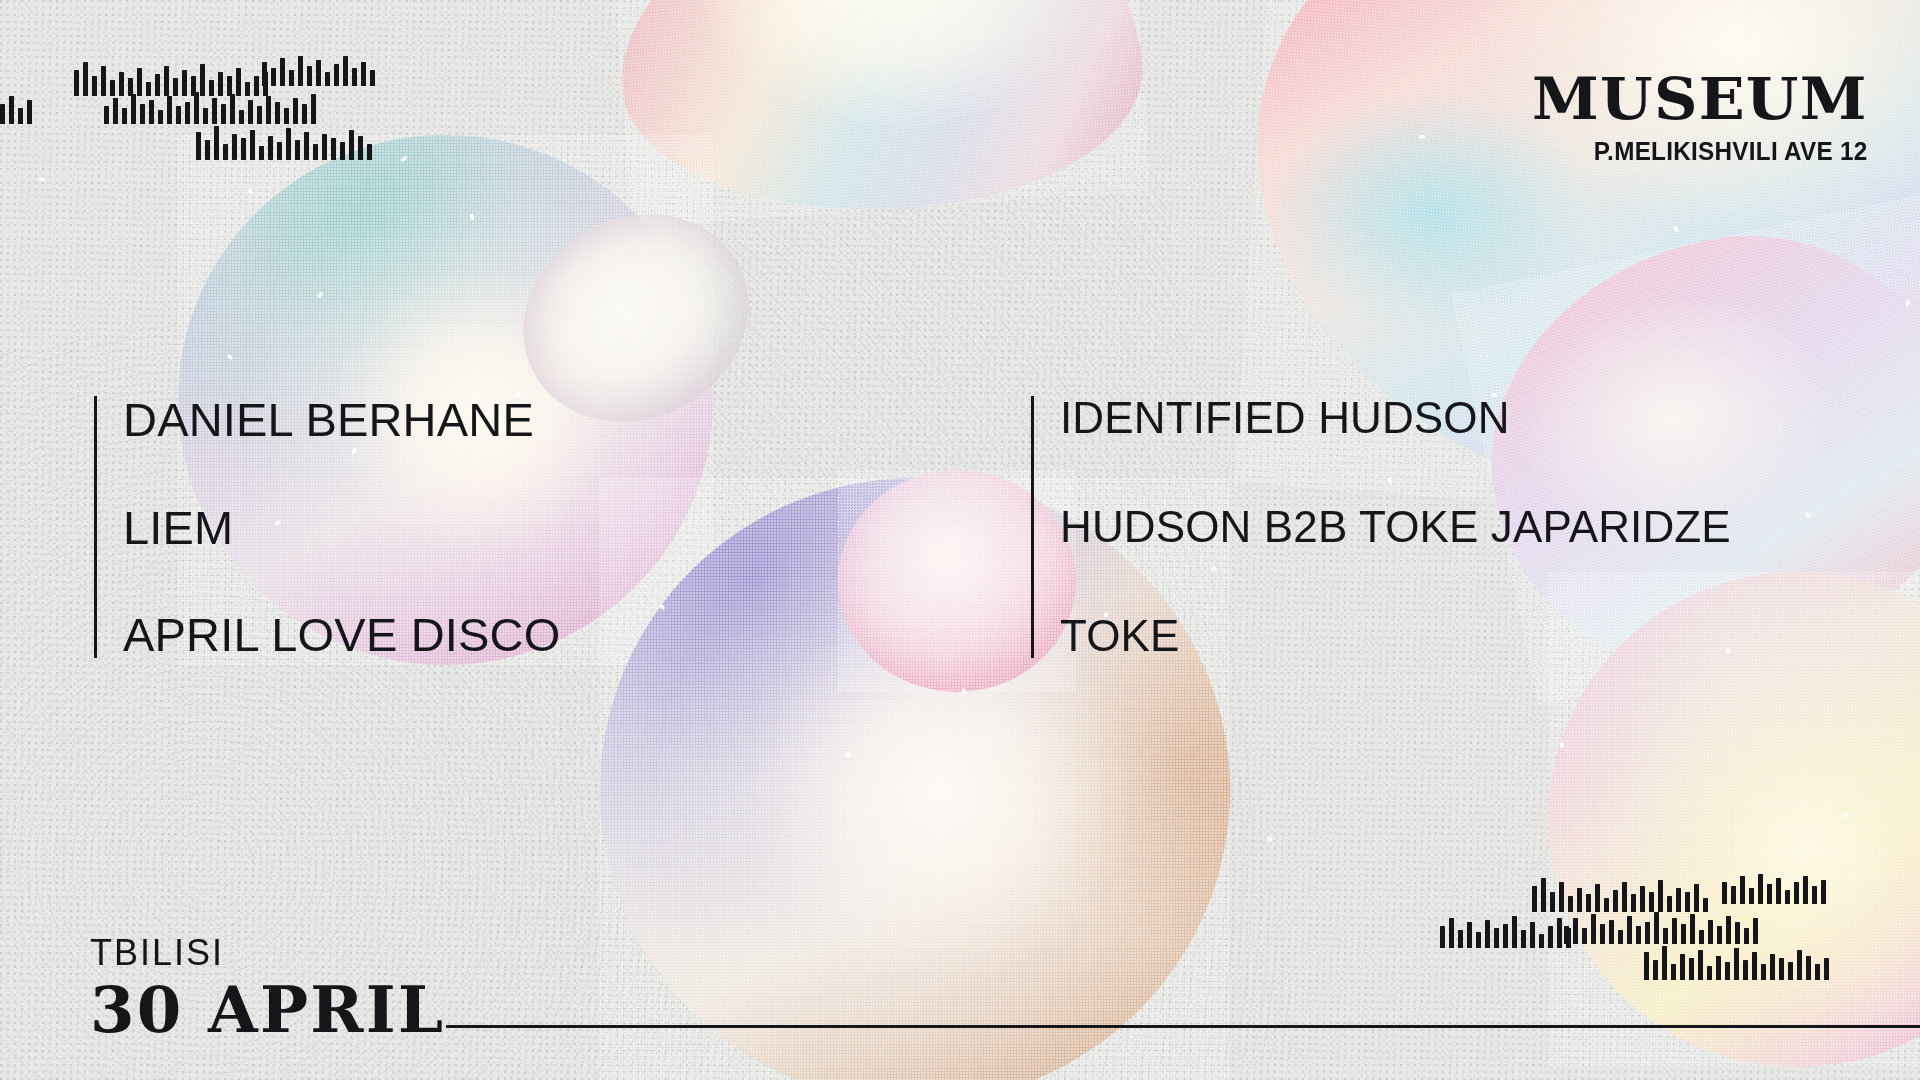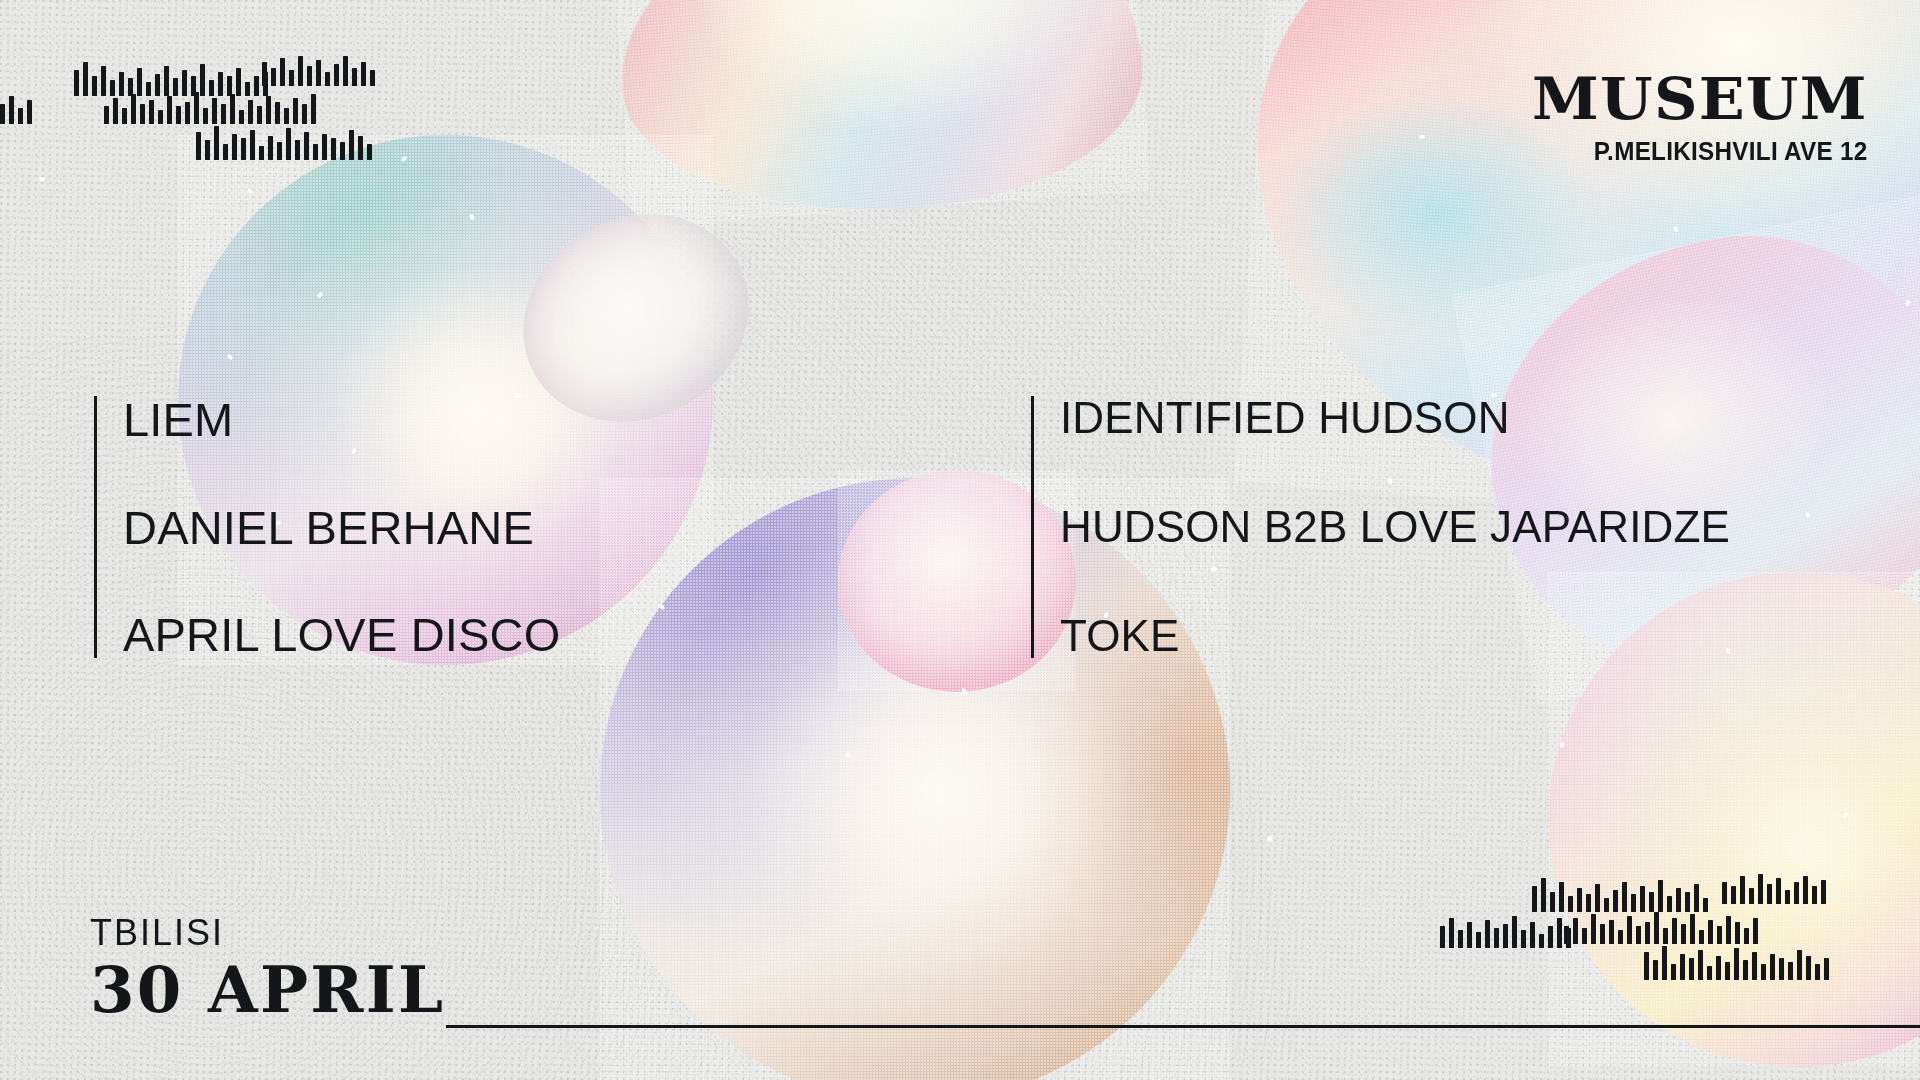--- a/index.html
+++ b/index.html
@@ -228,21 +228,21 @@
     line-height:1;
   }
 
   #lineup-left  { left:94px;  top:396px; height:262px; }
   #lineup-left li  { font-size:47px; letter-spacing:.004em; }
 
   #lineup-right { left:1031px; top:396px; height:262px; }
   #lineup-right li { font-size:44px; letter-spacing:.003em; }
 
   
-  #event-info { position:absolute; left:90px; bottom:60px; z-index:40; }
+  #event-info { position:absolute; left:90px; bottom:40px; z-index:40; }
   #city {
     font-family:"Liberation Sans", sans-serif;
     font-weight:400;
     font-size:36px;
     letter-spacing:.055em;
     color:#15161a;
     margin-bottom:6px;
   }
   #date {
     font-family:"DejaVu Serif", serif;
@@ -523,31 +523,31 @@
     </div>
 
   <div id="venue">
     <div id="venue-name">MUSEUM</div>
     <div id="venue-address">P.MELIKISHVILI AVE 12</div>
   </div>
 
   <div class="lineup" id="lineup-left">
     <div class="rule-v"></div>
     <ul>
+      <li>DANIEL BERHANE</li>
       <li>LIEM</li>
-      <li>DANIEL BERHANE</li>
       <li>APRIL LOVE DISCO</li>
     </ul>
   </div>
 
   <div class="lineup" id="lineup-right">
     <div class="rule-v"></div>
     <ul>
       <li>IDENTIFIED HUDSON</li>
-      <li>HUDSON B2B LOVE JAPARIDZE</li>
+      <li>HUDSON B2B TOKE JAPARIDZE</li>
       <li>TOKE</li>
     </ul>
   </div>
 
   <div id="event-info">
     <div id="city">TBILISI</div>
     <div id="date">30 APRIL</div>
   </div>
 
   <div id="rule-bottom"></div>

